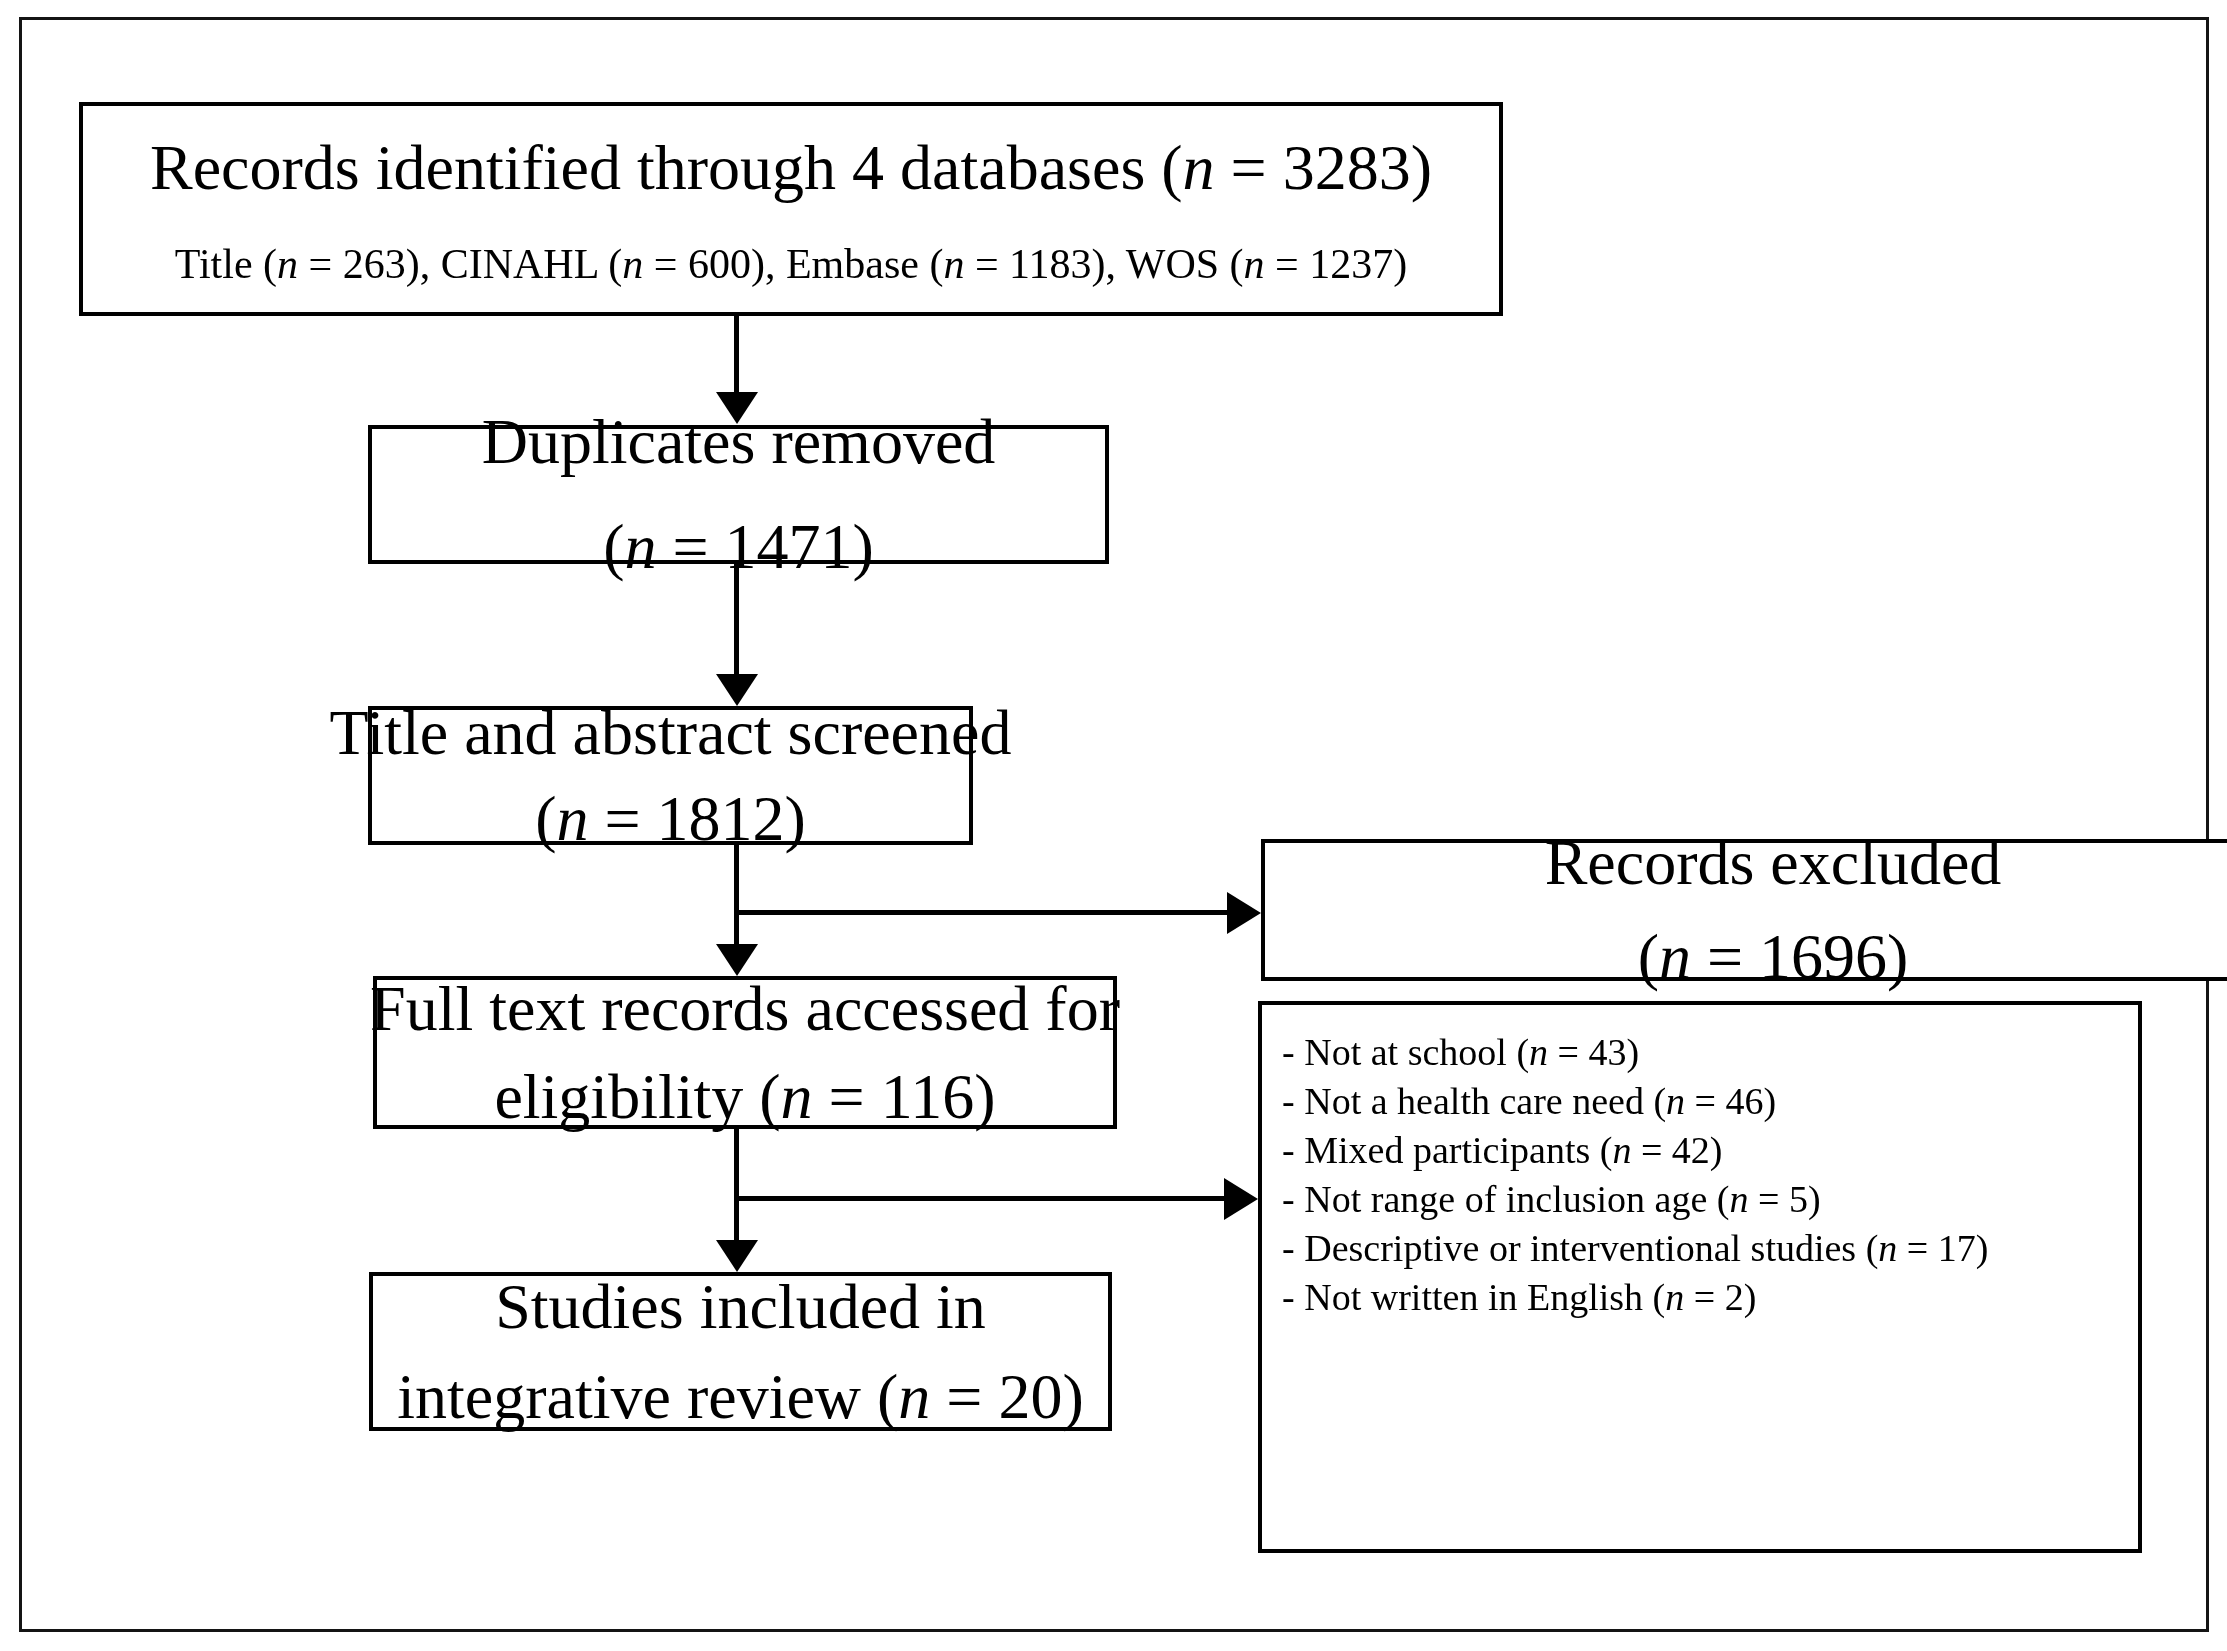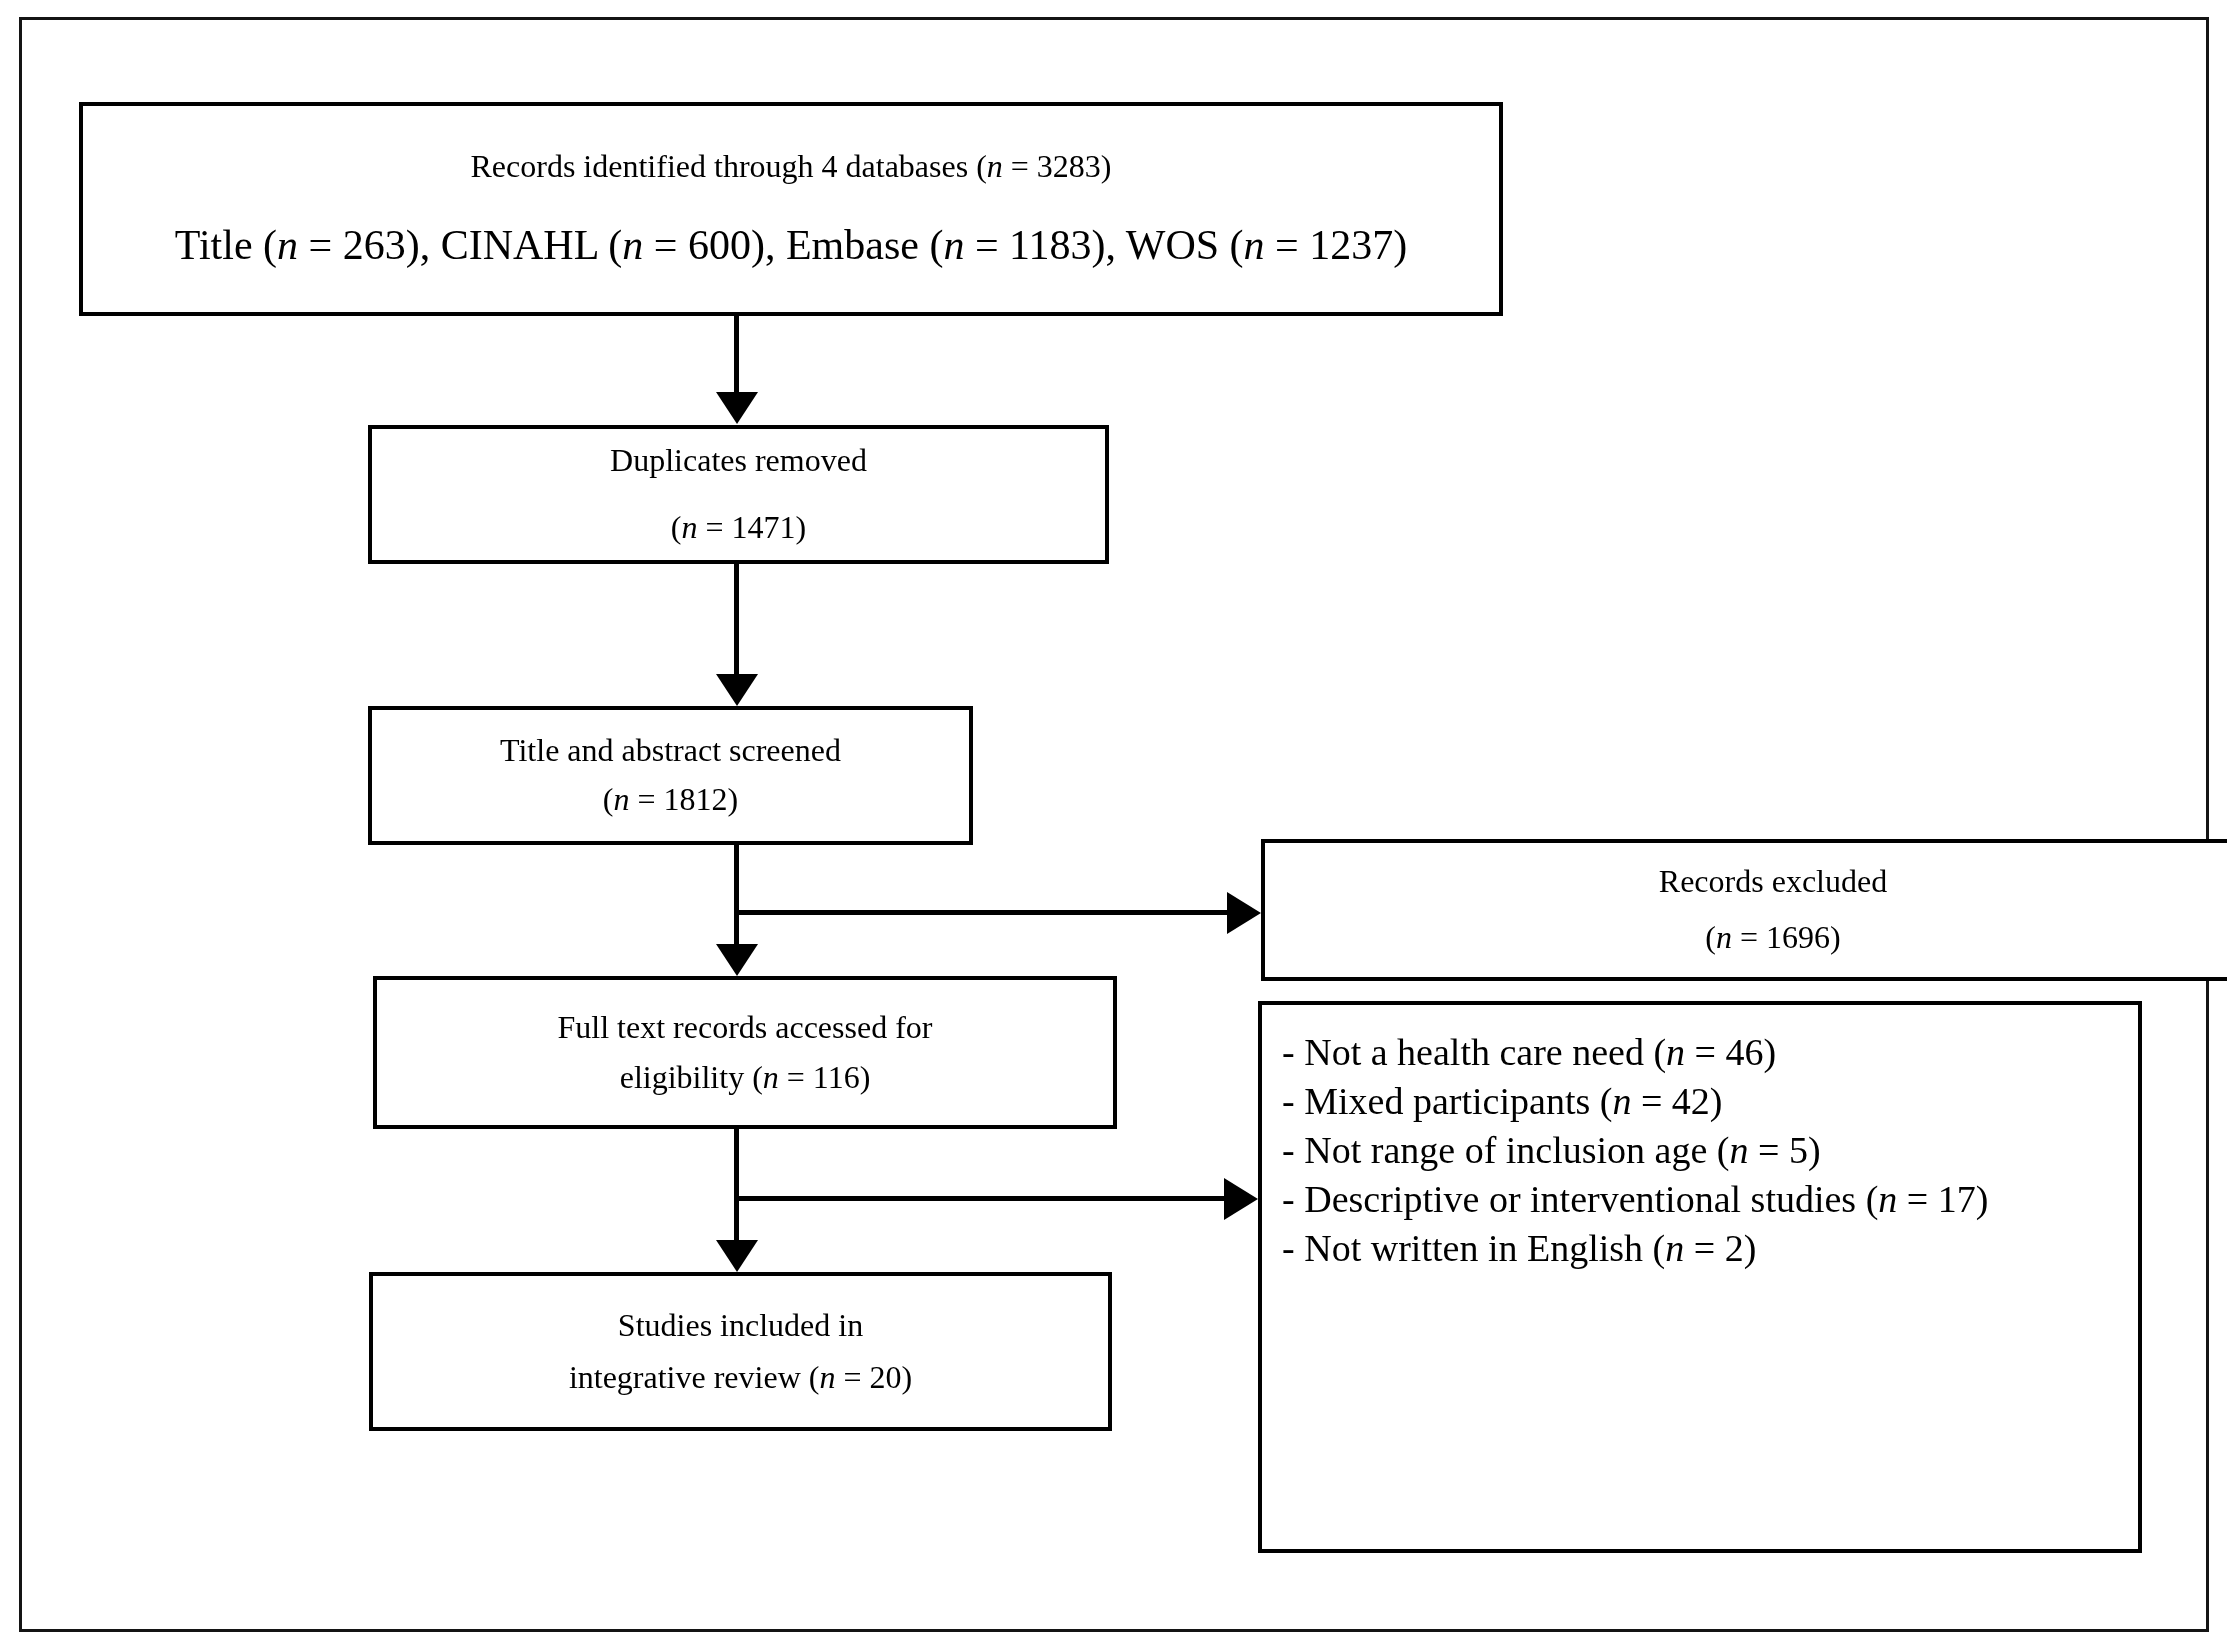--- a/index.html
+++ b/index.html
@@ -10,21 +10,21 @@
   }
   .frame{
     position:absolute;left:18.5px;top:17px;width:2190px;height:1615px;
     border:3.1px solid #141414;background:#ffffff;box-sizing:border-box;
   }
   .box{
     position:absolute;background:#ffffff;border:4.6px solid #000;box-sizing:border-box;
     display:flex;flex-direction:column;align-items:center;justify-content:center;
     text-align:center;
   }
-  .l-main{font-size:32px;line-height:1.18;white-space:nowrap;}
+  .l-main{font-size:64px;line-height:1.18;white-space:nowrap;}
   .l-sub{font-size:42px;line-height:1.15;white-space:nowrap;}
   i{font-style:italic;}
 
   
   .b-identified{left:79px;top:102px;width:1424px;height:214px;gap:35px;}
   .b-duplicates{left:368px;top:425px;width:741px;height:139px;gap:29px;}
   .b-screened{left:368px;top:706px;width:605px;height:139px;gap:10.8px;}
   .b-excluded{left:1261px;top:839px;width:1024px;height:142px;gap:18px;}
   .b-fulltext{left:373px;top:976px;width:744px;height:153px;gap:12.3px;}
   .b-included{left:369px;top:1272px;width:743px;height:159px;gap:14px;}
@@ -96,20 +96,21 @@
     <div class="l-main"><span>eligibility (</span><i>n</i><span> = 116)</span></div>
   </div>
 
   <div class="vline v4"></div>
   <div class="ah-down a4"></div>
   <div class="hline h4"></div>
   <div class="ah-right a4r"></div>
 
   <div class="box b-reasons">
     <div class="reasons-list">
+        <div class="item"><span>- Not at school (</span><i>n</i><span> = 43)</span></div>
         <div class="item"><span>- Not a health care need (</span><i>n</i><span> = 46)</span></div>
         <div class="item"><span>- Mixed participants (</span><i>n</i><span> = 42)</span></div>
         <div class="item"><span>- Not range of inclusion age (</span><i>n</i><span> = 5)</span></div>
         <div class="item"><span>- Descriptive or interventional studies (</span><i>n</i><span> = 17)</span></div>
         <div class="item"><span>- Not written in English (</span><i>n</i><span> = 2)</span></div>
       </div>
   </div>
 
   <div class="box b-included">
     <div class="l-main"><span>Studies included in</span></div>

